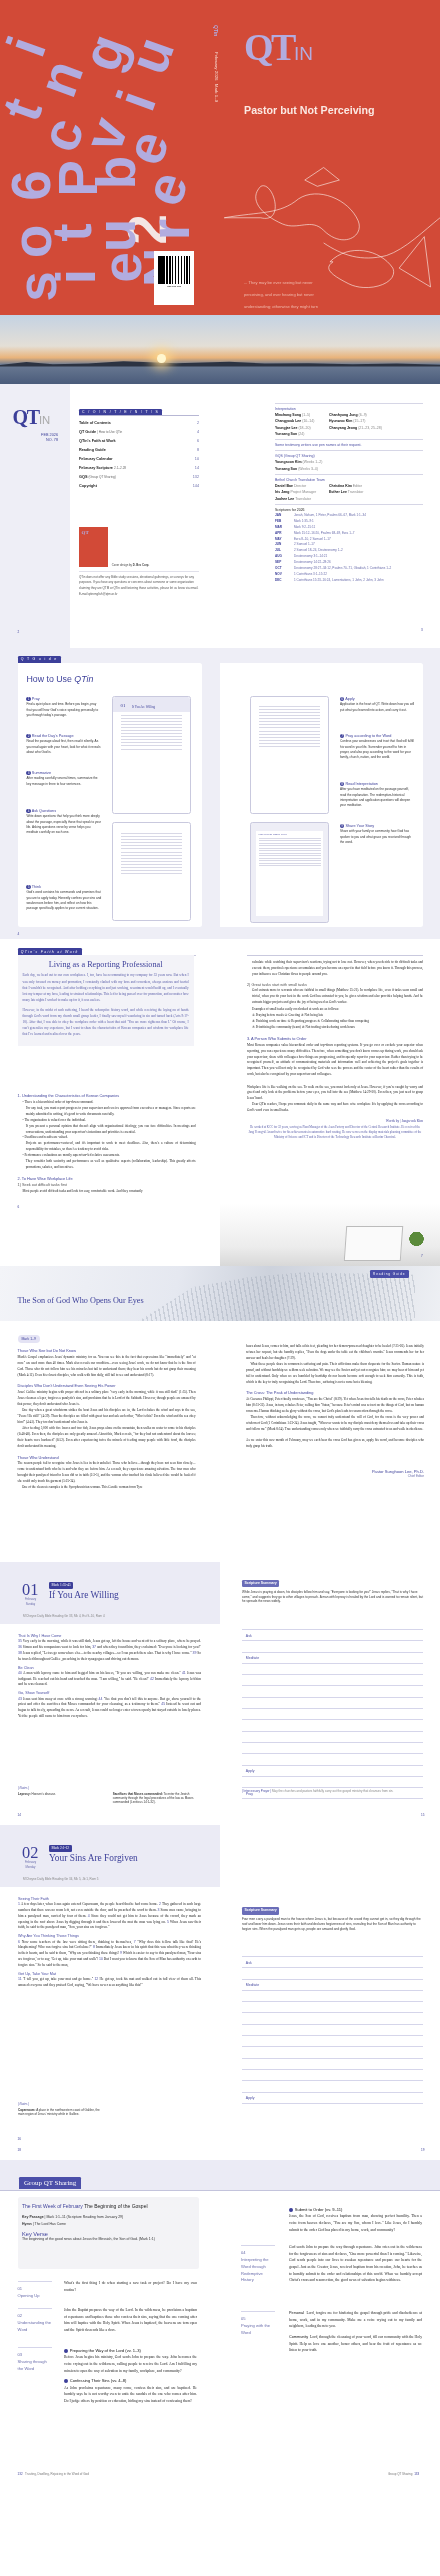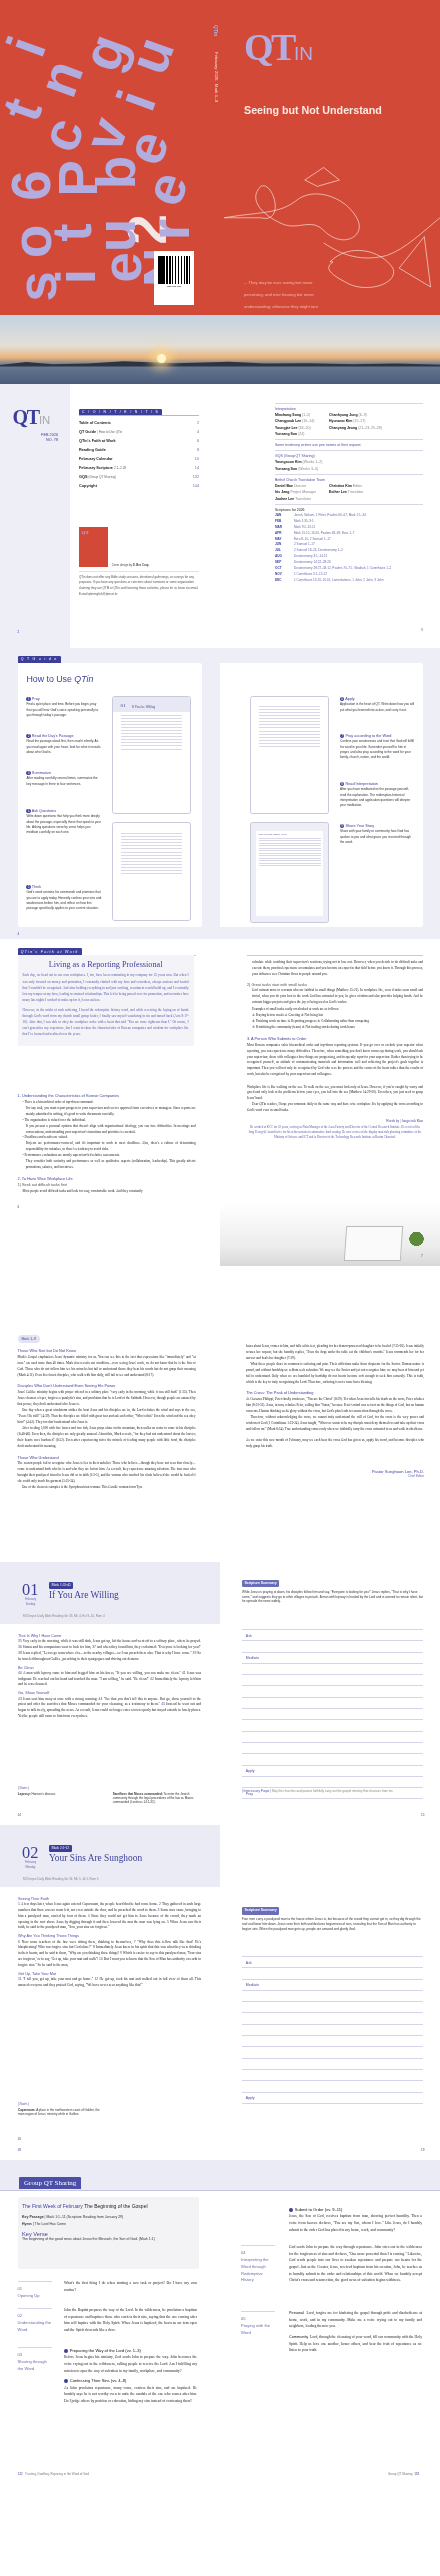--- a/index.html
+++ b/index.html
@@ -156,21 +156,21 @@
   <div class="spine">
     <b style="color:#b2acdf;font-size:5px">QTin</b>&nbsp;&nbsp;
     <span style="font-size:4.4px;margin-top:12.6px">February  2026</span>&nbsp;&nbsp;
     <span style="font-size:4.4px">Mark 1–9</span>
   </div>
   <div class="barcode">
     <div class="bars"></div>
     <div class="num">ISSN 1975-7808</div>
   </div>
   <div class="logo"><span>QT</span><small>IN</small></div>
-  <div class="title">Seeing but Not Understand</div>
+  <div class="title">Pastor but Not Perceiving</div>
   <svg class="fish" viewBox="0 0 345 230">
     <g fill="none" stroke="#fbeee8" stroke-width="1">
       <path d="M2 90 C 60 80, 90 85, 120 60 C 150 40, 200 60, 215 95 C 225 120, 190 140, 160 110 C 140 90, 120 110, 95 100 C 60 85, 40 60, 60 40 C 80 30, 100 100, 60 90 Z"></path>
       <path d="M130 30 L160 10 L185 30 L150 40 Z"></path>
       <path d="M160 130 C 190 150, 220 160, 260 150 C 290 140, 320 110, 345 90"></path>
       <path d="M170 160 C 200 130, 250 140, 270 170 C 280 195, 230 210, 200 195 C 170 180, 160 170, 175 160 Z"></path>
       <path d="M280 170 L320 120 L330 200 Z"></path>
     </g>
   </svg>
   <div class="quote">
@@ -475,20 +475,25 @@
     <div class="serif accent" style="text-align:right;font-size:3.5px;margin-top:5px;">Words by | Jangwook Kim</div>
     <div class="serif" style="color:#5a5ea8;font-size:3px;line-height:1.7;text-align:center;margin-top:1.9px;">He worked at KCC for 32 years, serving as Plant Manager of the Asan Factory and Director of the Central Research Institute. He received the Jang Yeong-sil Award twice for his achievements in automotive hard coating. He now serves on the display materials planning committee of the Ministry of Science and ICT and is Director of the Technology Research Institute at Burim Chemical.</div>
   </div>
   <div class="laptop-bg"></div>
   <div class="laptop"></div>
   <div class="plant"></div>
   <div class="pgnum" style="left:421px;top:315px;">7</div>
 </section>
 
 <section class="spread reading">
+  <div class="snow">
+    <div class="trees"></div>
+    <div class="title">The Son of God Who Opens Our Eyes</div>
+    <div class="tag2">Reading Guide</div>
+  </div>
   <div class="col" style="left:17.6px;top:65px;">
     <span class="pill">Mark 1–9</span>
     <div class="sec-h">Those Who See but Do Not Know</div>
     <div class="body-serif">Mark's Gospel emphasizes Jesus' dynamic ministry for us. You can see this in the fact that expressions like "immediately" and "at once" are used more than 40 times. Mark also reveals our condition—even seeing Jesus' work, we do not know that he is the Son of God. Those who do not follow him see his miracles but fail to understand them; they hear his words but do not grasp their meaning (Mark 4:12). Even his closest disciples, who walk with him daily, still fail to see and understand (8:17).</div>
     <div class="sec-h">Disciples Who Don't Understand Even Seeing His Power</div>
     <div class="body-serif">Jesus' Galilee ministry begins with prayer offered in a solitary place "very early in the morning, while it was still dark" (1:35). Then Jesus cleanses a leper, forgives a paralytic's sins, and proclaims that he is Lord of the Sabbath. However, though people are amazed by that power, they don't understand who Jesus is.</div>
     <div class="body-serif" style="text-indent:4.4px">One day when a great windstorm strikes the boat Jesus and his disciples are in, the Lord rebukes the wind and says to the sea, "Peace! Be still!" (4:39). Then the disciples are filled with great fear and ask each other, "Who is this? Even the wind and the sea obey him!" (4:41). They too don't understand who Jesus is.</div>
     <div class="body-serif" style="text-indent:4.4px">After feeding 5,000 with five loaves and two fish, Jesus prays alone on the mountain, then walks on water to come to his disciples (6:46-48). Even then, the disciples are only greatly amazed. About this, Mark reveals, "for they had not understood about the loaves; their hearts were hardened" (6:52). Even after experiencing twice the miracle of feeding many people with little food, the disciples don't understand its meaning.</div>
     <div class="sec-h">Those Who Understand</div>
     <div class="body-serif">The reason people fail to recognize who Jesus is lies in their unbelief. Those who believe—though they have not seen him closely—come to understand both who he is and who they are before him. As a result, they experience amazing salvation. The four men who brought their paralyzed friend to Jesus did so in faith (2:3-5), and the woman who touched his cloak believed she would be healed if she could only touch his garment (5:25-34).</div>
@@ -557,21 +562,21 @@
   </section>
 
 <section class="spread day" style="height:322px" id="day2">
     <div class="head"></div>
     <div class="num">02</div>
     <div class="date">
       <div>February</div>
       <div>Monday</div>
     </div>
     <div class="ref">Mark 2:1-12</div>
-    <div class="ttl">Your Sins Are Sunghoon</div>
+    <div class="ttl">Your Sins Are Forgiven</div>
     <div class="mch">M'Cheyne Daily Bible Reading  Gn 34, Mk 5, Jb 1, Rom 5</div>
     <div class="passage">
       <div class="sh">Seeing Their Faith</div>
       <p><span class="vs">1</span> <span>A few days later, when Jesus again entered Capernaum, the people heard that he had come home.</span> <span class="vs">2</span> <span>They gathered in such large numbers that there was no room left, not even outside the door, and he preached the word to them.</span> <span class="vs">3</span> <span>Some men came, bringing to him a paralyzed man, carried by four of them.</span> <span class="vs">4</span> <span>Since they could not get him to Jesus because of the crowd, they made an opening in the roof above Jesus by digging through it and then lowered the mat the man was lying on.</span> <span class="vs">5</span> <span>When Jesus saw their faith, he said to the paralyzed man, "Son, your sins are forgiven."</span> </p>
       <div class="sh">Why Are You Thinking Those Things</div>
       <p><span class="vs">6</span> <span>Now some teachers of the law were sitting there, thinking to themselves,</span> <span class="vs">7</span> <span>"Why does this fellow talk like that? He's blaspheming! Who can forgive sins but God alone?"</span> <span class="vs">8</span> <span>Immediately Jesus knew in his spirit that this was what they were thinking in their hearts, and he said to them, "Why are you thinking these things?</span> <span class="vs">9</span> <span>Which is easier: to say to this paralyzed man, 'Your sins are forgiven,' or to say, 'Get up, take your mat and walk'?</span> <span class="vs">10</span> <span>But I want you to know that the Son of Man has authority on earth to forgive sins." So he said to the man,</span> </p>
       <div class="sh">Get Up, Take Your Mat</div>
       <p><span class="vs">11</span> <span>"I tell you, get up, take your mat and go home."</span> <span class="vs">12</span> <span>He got up, took his mat and walked out in full view of them all. This amazed everyone and they praised God, saying, "We have never seen anything like this!"</span> </p>
     </div>
     <div class="notes" style="top:277px;width:183px;">

